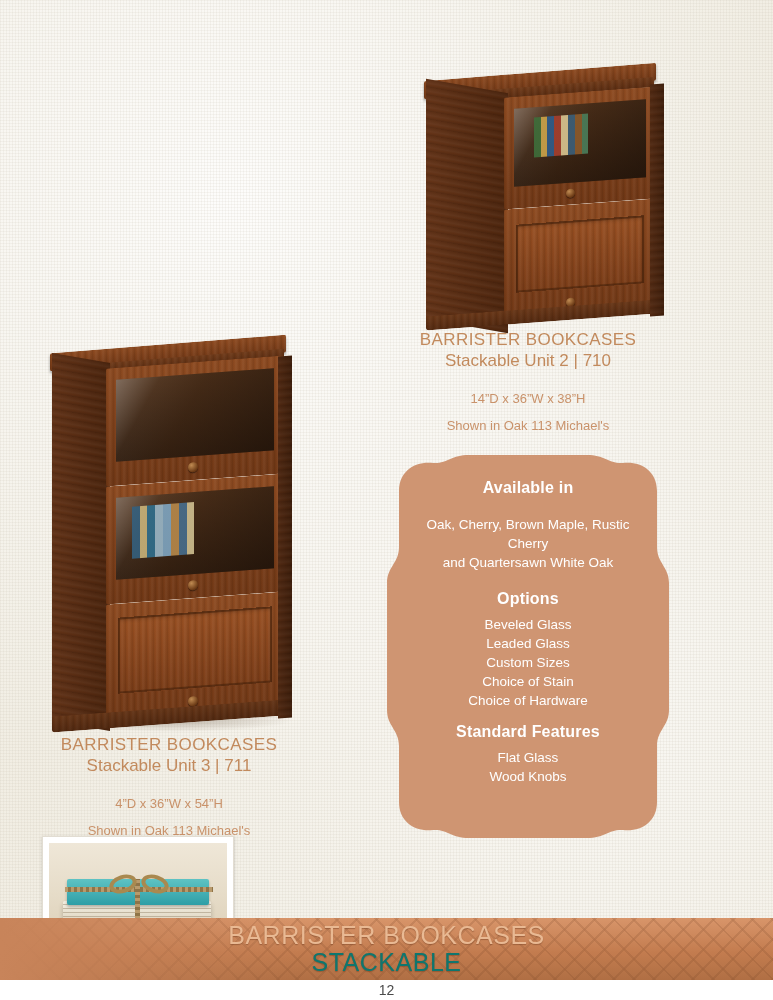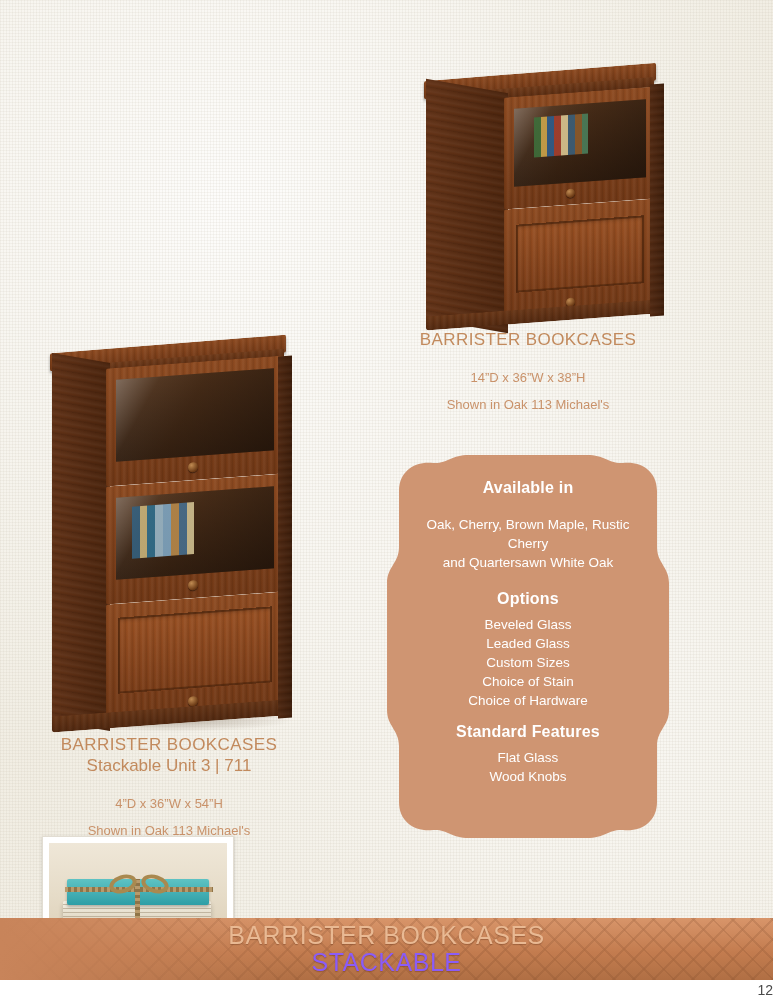--- a/index.html
+++ b/index.html
@@ -161,30 +161,30 @@
     position: absolute; left: 0; top: 0; width: 300px; height: 62px;
     background: linear-gradient(90deg, #c8845a 0%, rgba(200,132,90,0) 100%);
   }
   .footer-title {
     position: absolute; left: 0; top: 3px; width: 100%;
     text-align: center; color: #e9b993; font-size: 25px; letter-spacing: 0.5px;
     text-shadow: 0 1px 1px rgba(120,65,35,0.5);
   }
   .footer-sub {
     position: absolute; left: 0; top: 30px; width: 100%;
-    text-align: center; color: #8b5cf6; font-size: 25px; letter-spacing: 0.5px;
+    text-align: center; color: #0f766e; font-size: 25px; letter-spacing: 0.5px;
     text-shadow: 0 1px 1px rgba(120,65,35,0.5);
   }
   .footer-strip {
     position: absolute; left: 0; top: 62px; width: 100%; height: 20px;
     background: #ffffff;
   }
   .page-number {
     position: absolute; left: 0; top: 62px; width: 100%;
-    text-align: right; font-size: 14px; color: #4a4a4a; line-height: 20px;
+    text-align: center; font-size: 14px; color: #4a4a4a; line-height: 20px;
   }
 </style>
 </head>
 <body>
 
 <div class="paper-bg"></div>
 
 <div class="bookcase" style="left:418px; top:36px; width:252px; height:280px;">
   <div class="bc-shadow" style="left:10px; top:262px; width:240px; height:22px;"></div>
 
@@ -209,20 +209,21 @@
     <div class="knob" style="left:62px; bottom:10px; width:9px; height:9px;"></div>
   </div>
 
   <div class="wood" style="position:absolute; left:8px; top:272px; width:230px; height:14px; transform:skewY(-4.2deg); filter:brightness(0.75); border-radius:0 0 3px 3px;"></div>
 
   <div class="wood-v" style="position:absolute; left:232px; top:48px; width:14px; height:232px; transform:skewY(-4.2deg); filter:brightness(0.6);"></div>
 </div>
 
 <div class="caption" style="left:381px; top:330px; width:294px;">
   <div class="line1">BARRISTER BOOKCASES</div>
+  <div class="line2">Stackable Unit 2  |  710</div>
   <div class="line3">14”D x 36”W x 38”H</div>
   <div class="line4">Shown in Oak 113 Michael's</div>
 </div>
 
 <div class="bookcase" style="left:44px; top:330px; width:250px; height:400px;">
   <div class="bc-shadow" style="left:10px; top:378px; width:240px; height:24px;"></div>
 
   <div class="wood" style="position:absolute; left:6px; top:14px; width:236px; height:18px; transform:skewY(-4.5deg); border-radius:2px; box-shadow:0 2px 3px rgba(0,0,0,0.35);"></div>
   <div class="wood" style="position:absolute; left:8px; top:28px; width:232px; height:10px; transform:skewY(-4.5deg); filter:brightness(0.8);"></div>
 

